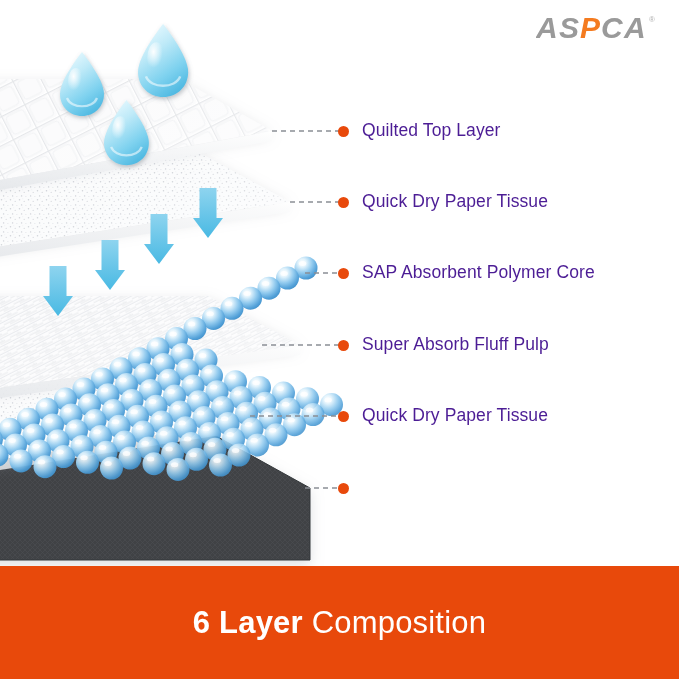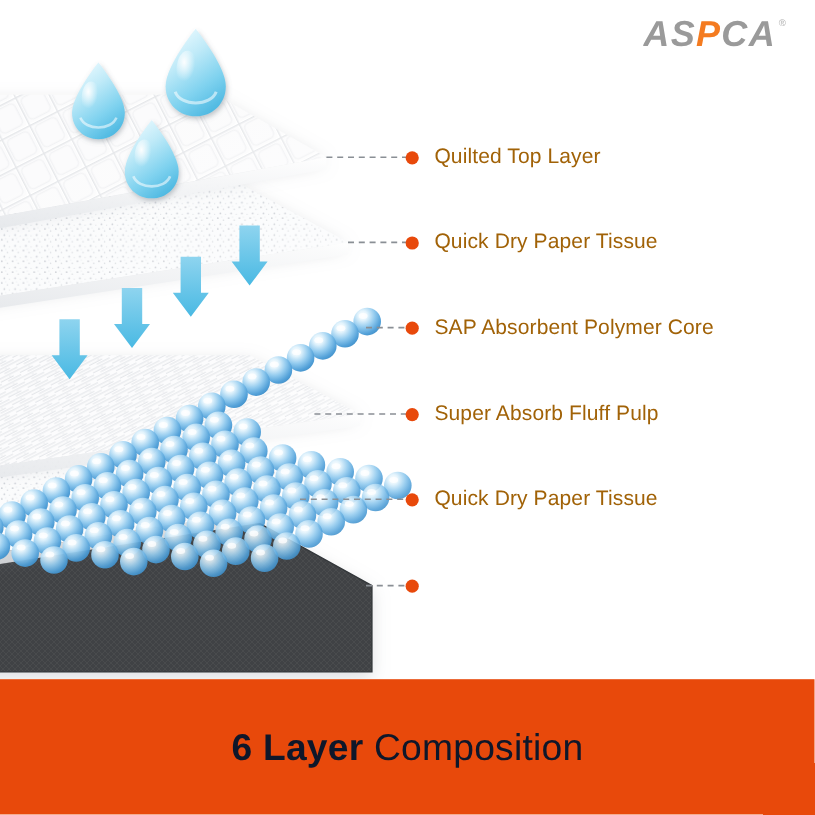--- a/index.html
+++ b/index.html
@@ -29,33 +29,33 @@
     white-space:nowrap;
   }
   .dot{
     width:11px;height:11px;border-radius:50%;
     background:#E8490B;
     flex:0 0 auto;
     margin-right:13px;
   }
   .callout .txt{
     font-size:17.5px;
-    color:#a16207;
+    color:#4c1d95;
     letter-spacing:.1px;
     line-height:1;
   }
 
   
   #banner{
     position:absolute;left:0;top:566px;width:679px;height:113px;
     background:#E8490B;
     display:flex;align-items:center;justify-content:center;
   }
   #banner .bannertext{
-    color:#0f172a;
+    color:#ffffff;
     font-size:31px;
     letter-spacing:.2px;
   }
   #banner .b-strong{font-weight:bold;}
   #banner .b-light{font-weight:normal;}
 </style>
 </head>
 <body>
 
 <div id="stage">

